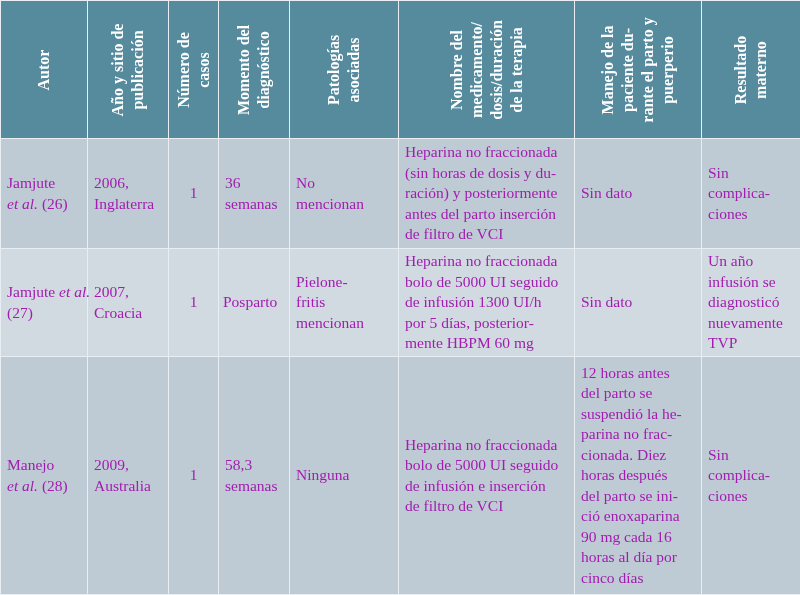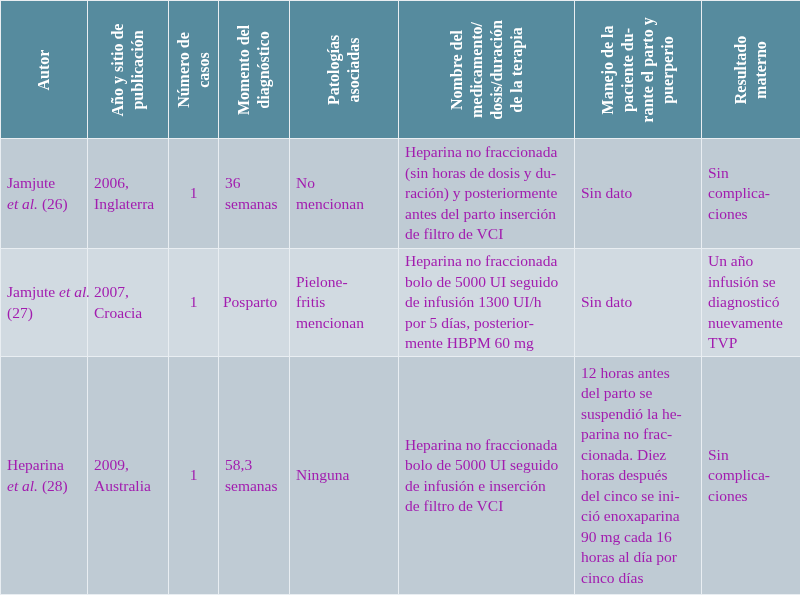--- a/index.html
+++ b/index.html
@@ -153,21 +153,21 @@
           <span class="line">Un año</span>
           <span class="line">infusión se</span>
           <span class="line">diagnosticó</span>
           <span class="line">nuevamente</span>
           <span class="line">TVP</span>
         </td>
     </tr>
 
     <tr class="r-dark" style="height:238px">
       <td>
-          <span class="line">Heparina</span>
+          <span class="line">Manejo</span>
           <span class="line"><i>et al.</i> <span>(28)</span></span>
         </td>
       <td>
           <span class="line">2009,</span>
           <span class="line">Australia</span>
         </td>
       <td class="center">1</td>
       <td>
           <span class="line">58,3</span>
           <span class="line">semanas</span>
@@ -181,21 +181,21 @@
           <span class="line">de infusión e inserción</span>
           <span class="line">de filtro de VCI</span>
         </td>
       <td>
           <span class="line">12 horas antes</span>
           <span class="line">del parto se</span>
           <span class="line">suspendió la he-</span>
           <span class="line">parina no frac-</span>
           <span class="line">cionada. Diez</span>
           <span class="line">horas después</span>
-          <span class="line">del cinco se ini-</span>
+          <span class="line">del parto se ini-</span>
           <span class="line">ció enoxaparina</span>
           <span class="line">90 mg cada 16</span>
           <span class="line">horas al día por</span>
           <span class="line">cinco días</span>
         </td>
       <td>
           <span class="line">Sin</span>
           <span class="line">complica-</span>
           <span class="line">ciones</span>
         </td>

